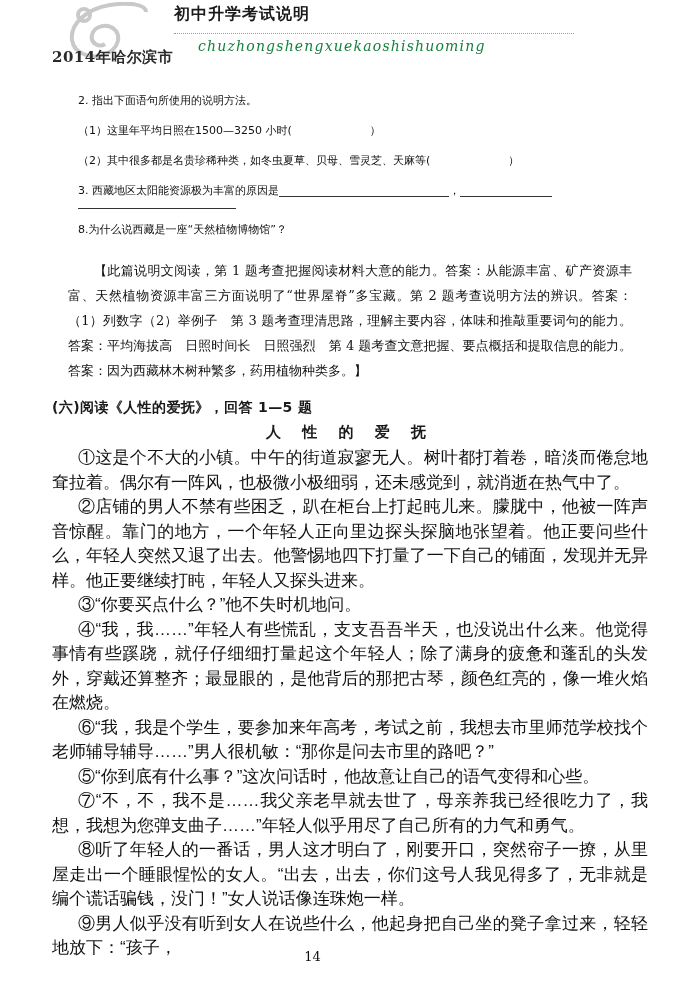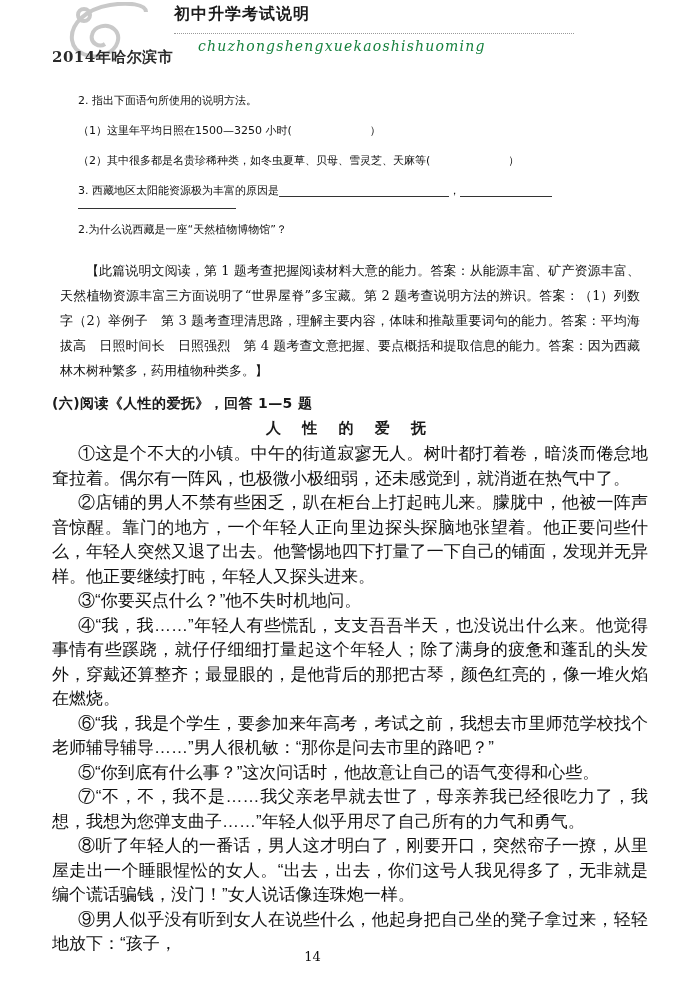--- a/index.html
+++ b/index.html
@@ -113,21 +113,21 @@
 
   
   .analysis {
     margin-top: 16px;
     font-family: "DejaVu Serif", serif;
     font-size: 13px;
     line-height: 25px;
     text-align: justify;
     color: #111;
   }
-  .analysis p { margin: 8px; }
+  .analysis p { margin: 16px; }
   .analysis .first { text-indent: 26px; }
 
   
   .section-heading {
     margin-top: 12px;
     font-size: 14px;
     font-weight: bold;
     letter-spacing: 0.4px;
   }
   .article-title {
@@ -187,21 +187,21 @@
     <p class="line indent2">
       <span>（1）这里年平均日照在1500—3250 小时(</span><span class="blank-par"></span>）
     </p>
     <p class="line indent2">
       <span>（2）其中很多都是名贵珍稀种类，如冬虫夏草、贝母、雪灵芝、天麻等(</span><span class="blank-par"></span>）
     </p>
     <p class="line indent2">
       <span>3. 西藏地区太阳能资源极为丰富的原因是</span><span class="blank-long"></span><span>，</span><span class="blank-mid"></span>
     </p>
     <span class="answer-underline"></span>
-    <p class="line indent2">2.为什么说西藏是一座“天然植物博物馆”？</p>
+    <p class="line indent2">8.为什么说西藏是一座“天然植物博物馆”？</p>
   </div>
 
   <div class="analysis">
     <p class="first">【此篇说明文阅读，第 1 题考查把握阅读材料大意的能力。答案：从能源丰富、矿产资源丰富、天然植物资源丰富三方面说明了“世界屋脊”多宝藏。第 2 题考查说明方法的辨识。答案：（1）列数字（2）举例子　第 3 题考查理清思路，理解主要内容，体味和推敲重要词句的能力。答案：平均海拔高　日照时间长　日照强烈　第 4 题考查文意把握、要点概括和提取信息的能力。答案：因为西藏林木树种繁多，药用植物种类多。】</p>
   </div>
 
   <div class="section-heading">(六)阅读《人性的爱抚》，回答 1—5 题</div>
   <div class="article-title">人 性 的 爱 抚</div>
 
   <div class="article">

